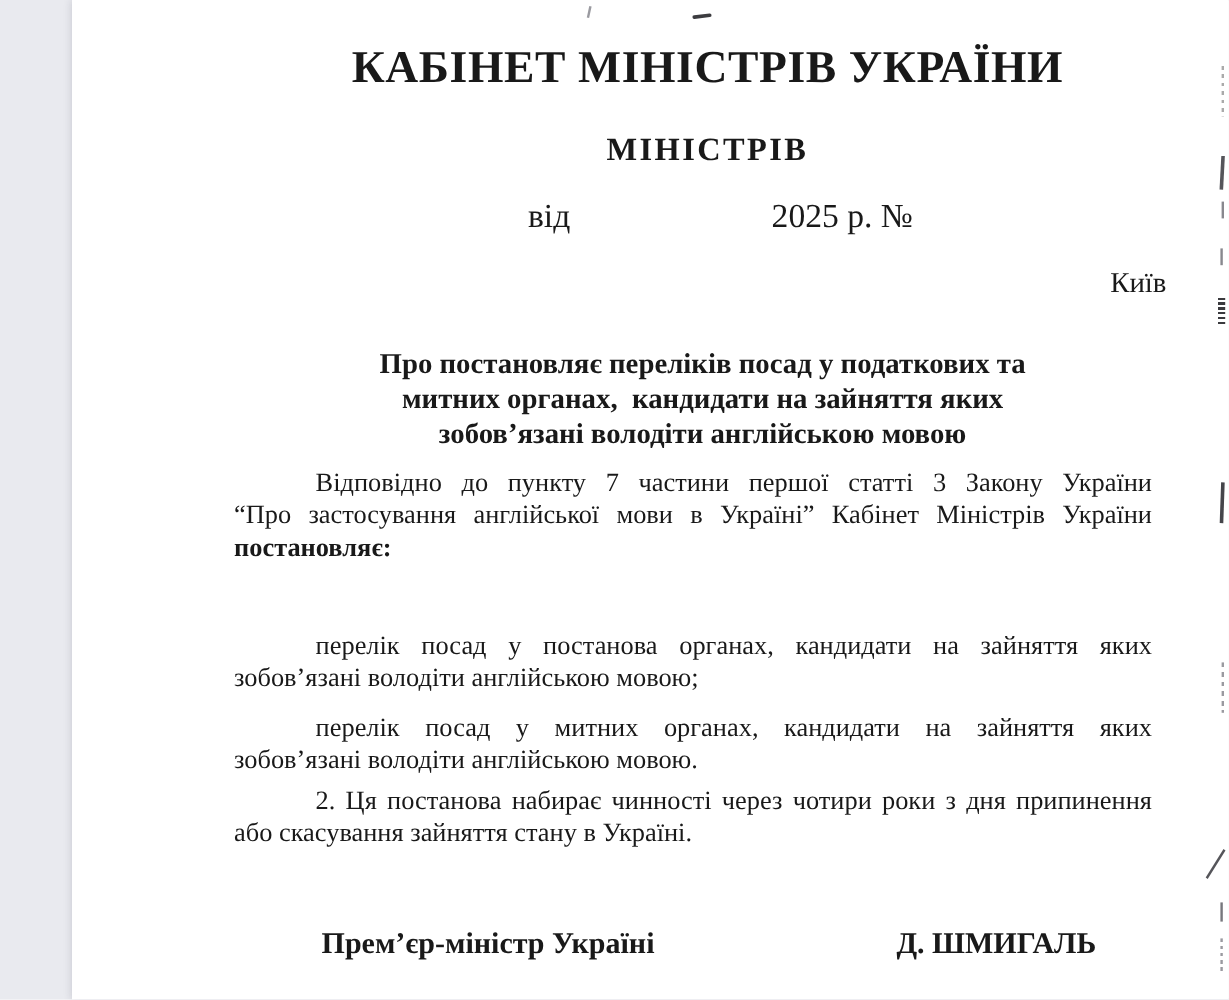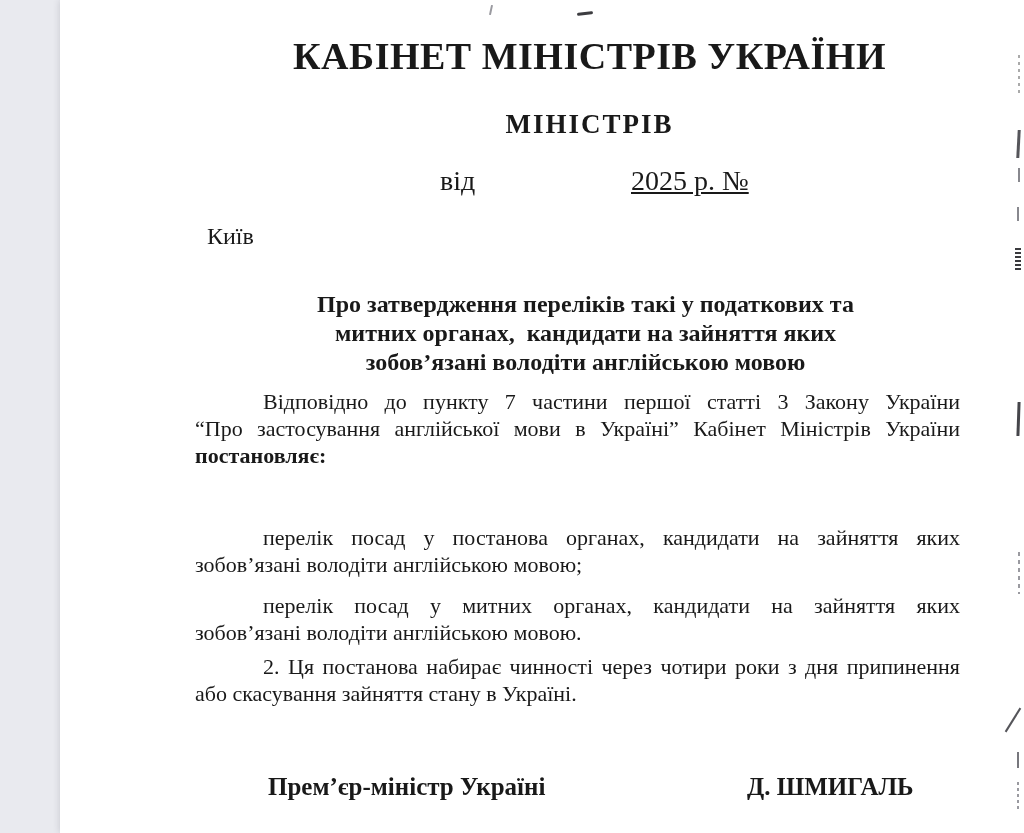--- a/index.html
+++ b/index.html
@@ -35,24 +35,24 @@
     position: absolute; top: 110px; left: 0; width: 100%;
     text-align: center; transform: translateX(12px);
     font-size: 27px; line-height: 28px; font-weight: bold;
     letter-spacing: 2px;
   }
   .dateline {
     position: absolute; top: 167px; left: 0; width: 100%;
     height: 28px; font-size: 28px; line-height: 28px;
   }
   .date-prefix { position: absolute; left: 245px; }
-  .date-value  { position: absolute; left: 436px; text-decoration: underline; }
+  .date-value  { position: absolute; left: 448px; }
   .city {
     position: absolute; top: 222px; left: 0; width: 100%;
-    text-align: left; transform: translateX(12px);
+    text-align: right; transform: translateX(12px);
     font-size: 24px; line-height: 28px;
   }
   .subject {
     position: absolute; top: 290px; left: 0; width: 100%;
     text-align: center; transform: translateX(8px);
     font-size: 24px; line-height: 29px; font-weight: bold;
   }
   
   .para {
     position: absolute; left: 0; width: 765px;
@@ -112,21 +112,21 @@
     <div class="doctype">МІНІСТРІВ</div>
 
     <div class="dateline">
       <span class="date-prefix">від</span>
       <span class="date-value">2025 р. №</span>
     </div>
 
     <div class="city">Київ</div>
 
     <div class="subject">
-      <div class="docline">Про затвердження переліків такі у податкових та</div>
+      <div class="docline">Про постановляє переліків посад у податкових та</div>
       <div class="docline">митних органах,  кандидати на зайняття яких</div>
       <div class="docline">зобов’язані володіти англійською мовою</div>
     </div>
 
     <div class="para p1">
       <div class="docline ind just">Відповідно до пункту 7 частини першої статті 3 Закону України</div>
       <div class="docline just">“Про застосування англійської мови в Україні” Кабінет Міністрів України</div>
       <div class="docline bold">постановляє:</div>
     </div>
 

